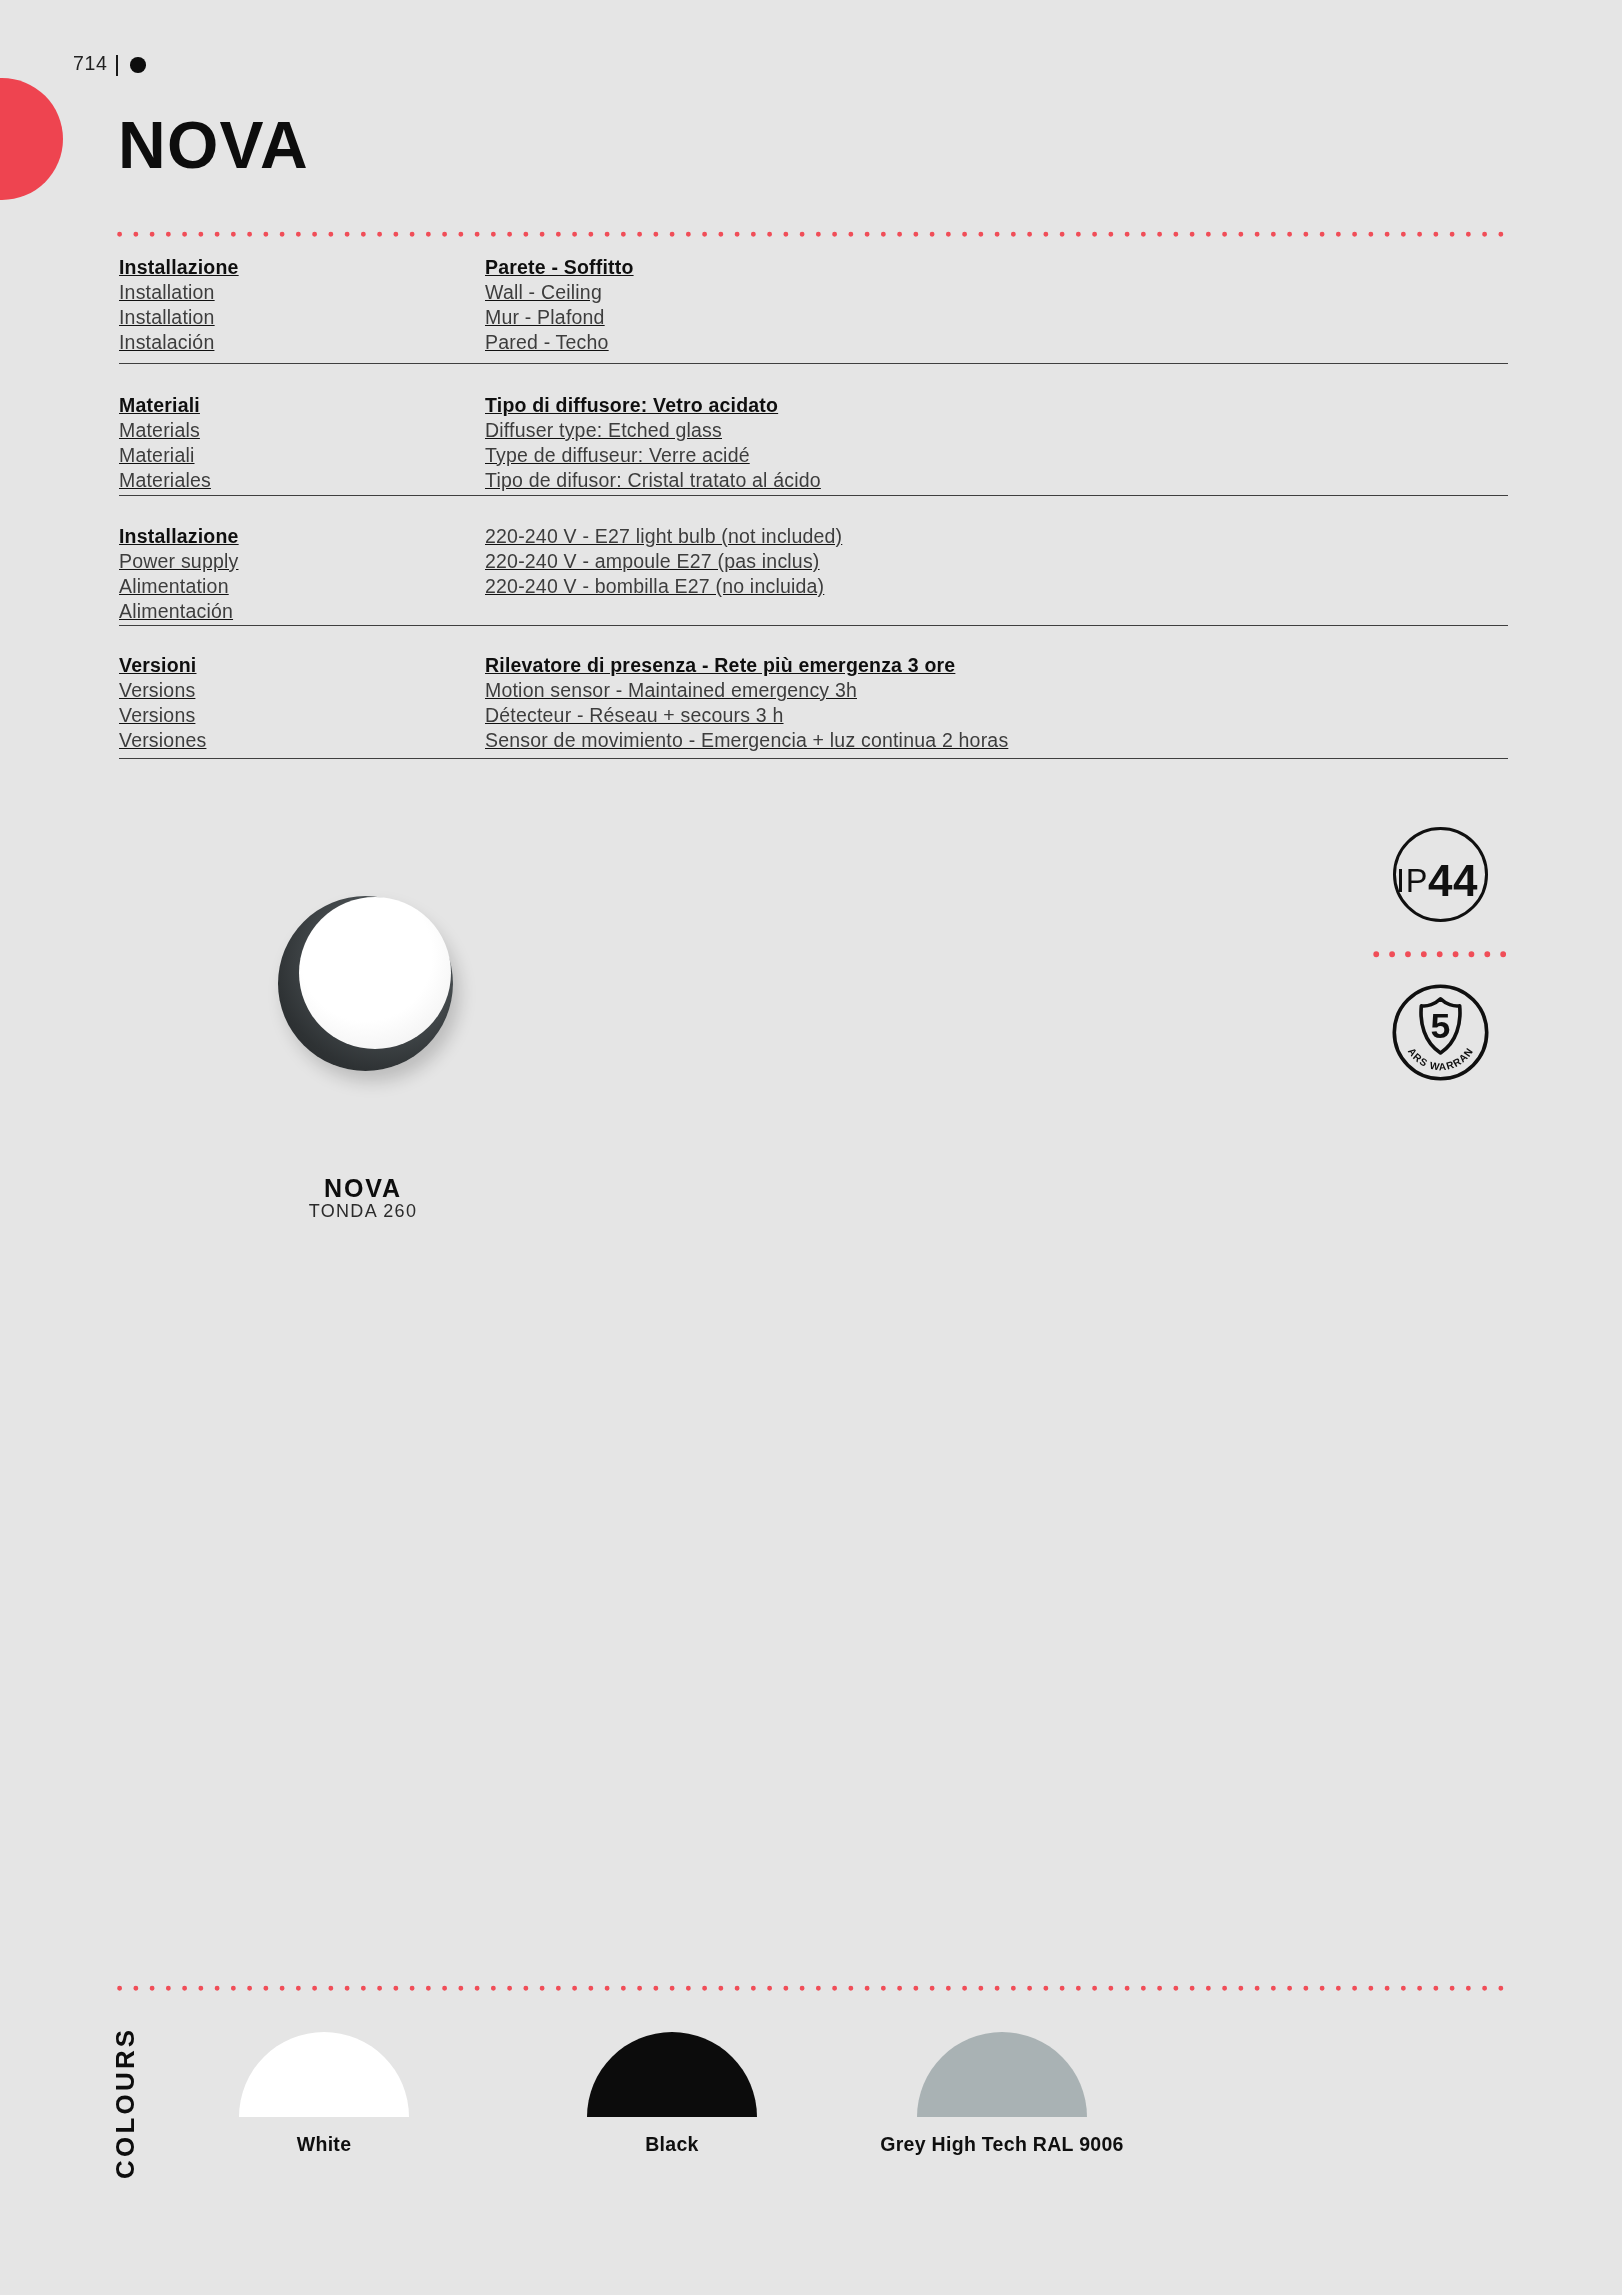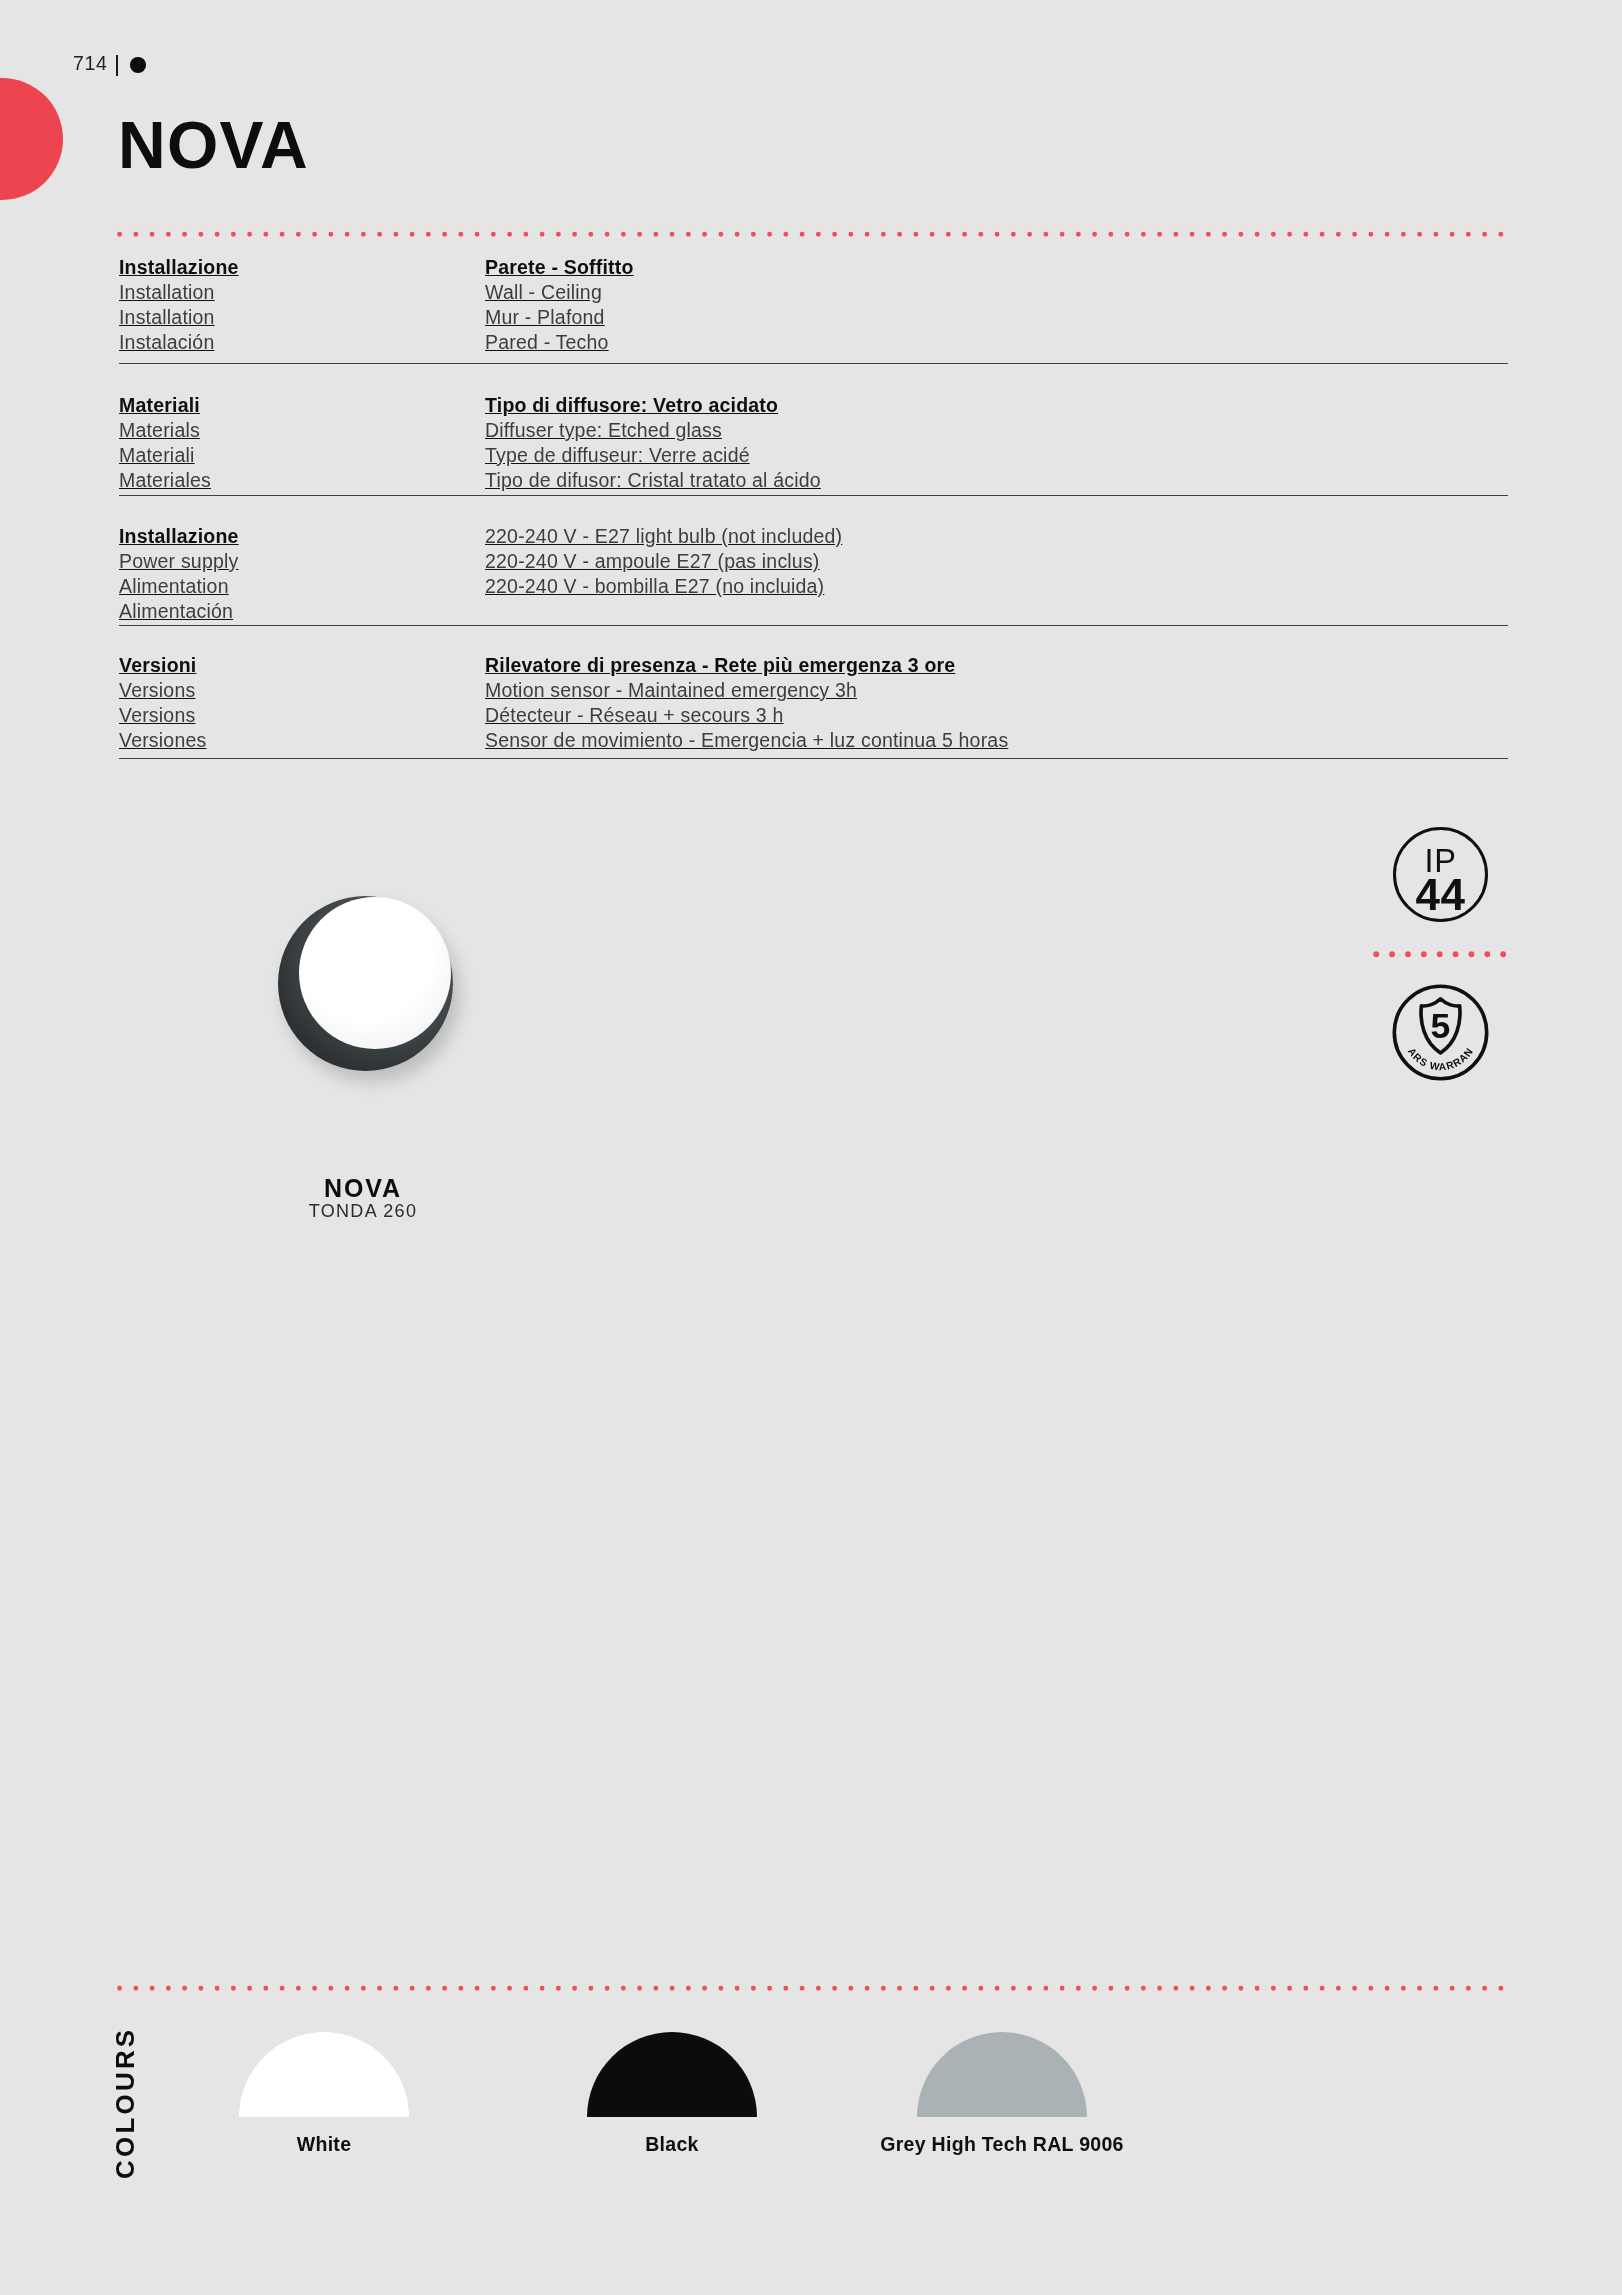--- a/index.html
+++ b/index.html
@@ -78,21 +78,21 @@
   .product-variant{
     position:absolute; left:363px; top:1201px; transform:translateX(-50%);
     font-size:18px; font-weight:400; letter-spacing:1.3px; color:#2b2b2b;
     white-space:nowrap;
   }
   
   .ip-badge{
     position:absolute; left:1393px; top:827px;
     width:95px; height:95px; box-sizing:border-box;
     border:3.2px solid #101010; border-radius:50%;
-    display:flex; flex-direction:column; align-items:center;
+    display:flex; flex-direction:row; align-items:center;
     padding-top:13.6px;
   }
   .ip-line1{font-size:32.5px; font-weight:400; line-height:34px; letter-spacing:0.6px; color:#101010;}
   .ip-line2{font-size:44px; font-weight:bold; line-height:34px; letter-spacing:0.6px; color:#101010;}
   .dots-small{position:absolute; left:1373px; top:951px; width:136px; height:6.5px;}
   
   .warranty-badge{position:absolute; left:1391px; top:983px; width:99px; height:99px;}
   
   .colours-heading{
     position:absolute; left:110px; top:2033px; height:146px;
@@ -172,21 +172,21 @@
         <div class="spec-col label">
           <div class="spec-line first">Versioni</div>
           <div class="spec-line">Versions</div>
           <div class="spec-line">Versions</div>
           <div class="spec-line">Versiones</div>
         </div>
         <div class="spec-col value">
           <div class="spec-line first">Rilevatore di presenza - Rete più emergenza 3 ore</div>
           <div class="spec-line">Motion sensor - Maintained emergency 3h</div>
           <div class="spec-line">Détecteur - Réseau + secours 3 h</div>
-          <div class="spec-line">Sensor de movimiento - Emergencia + luz continua 5 horas</div>
+          <div class="spec-line">Sensor de movimiento - Emergencia + luz continua 2 horas</div>
         </div>
       </div>
       <div class="rule" style="top: 363px;"></div>
       <div class="rule" style="top: 495px;"></div>
       <div class="rule" style="top: 625px;"></div>
       <div class="rule" style="top: 758px;"></div>
     </div>
 
   <div class="lamp-outer">
     <div class="lamp-inner"></div>

